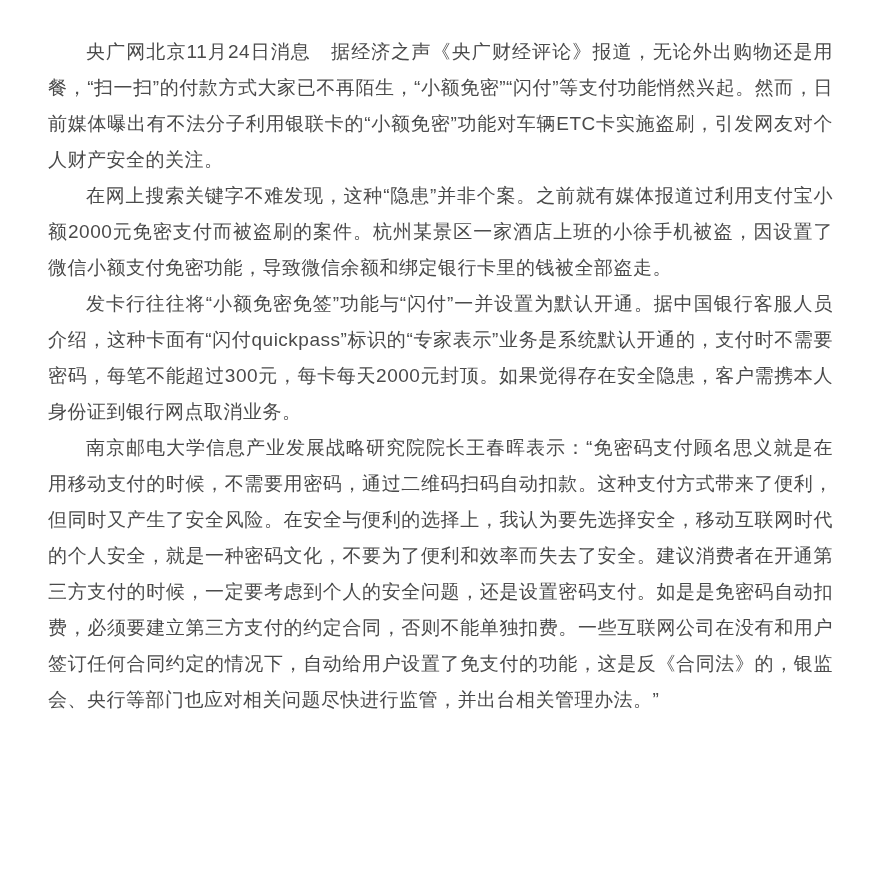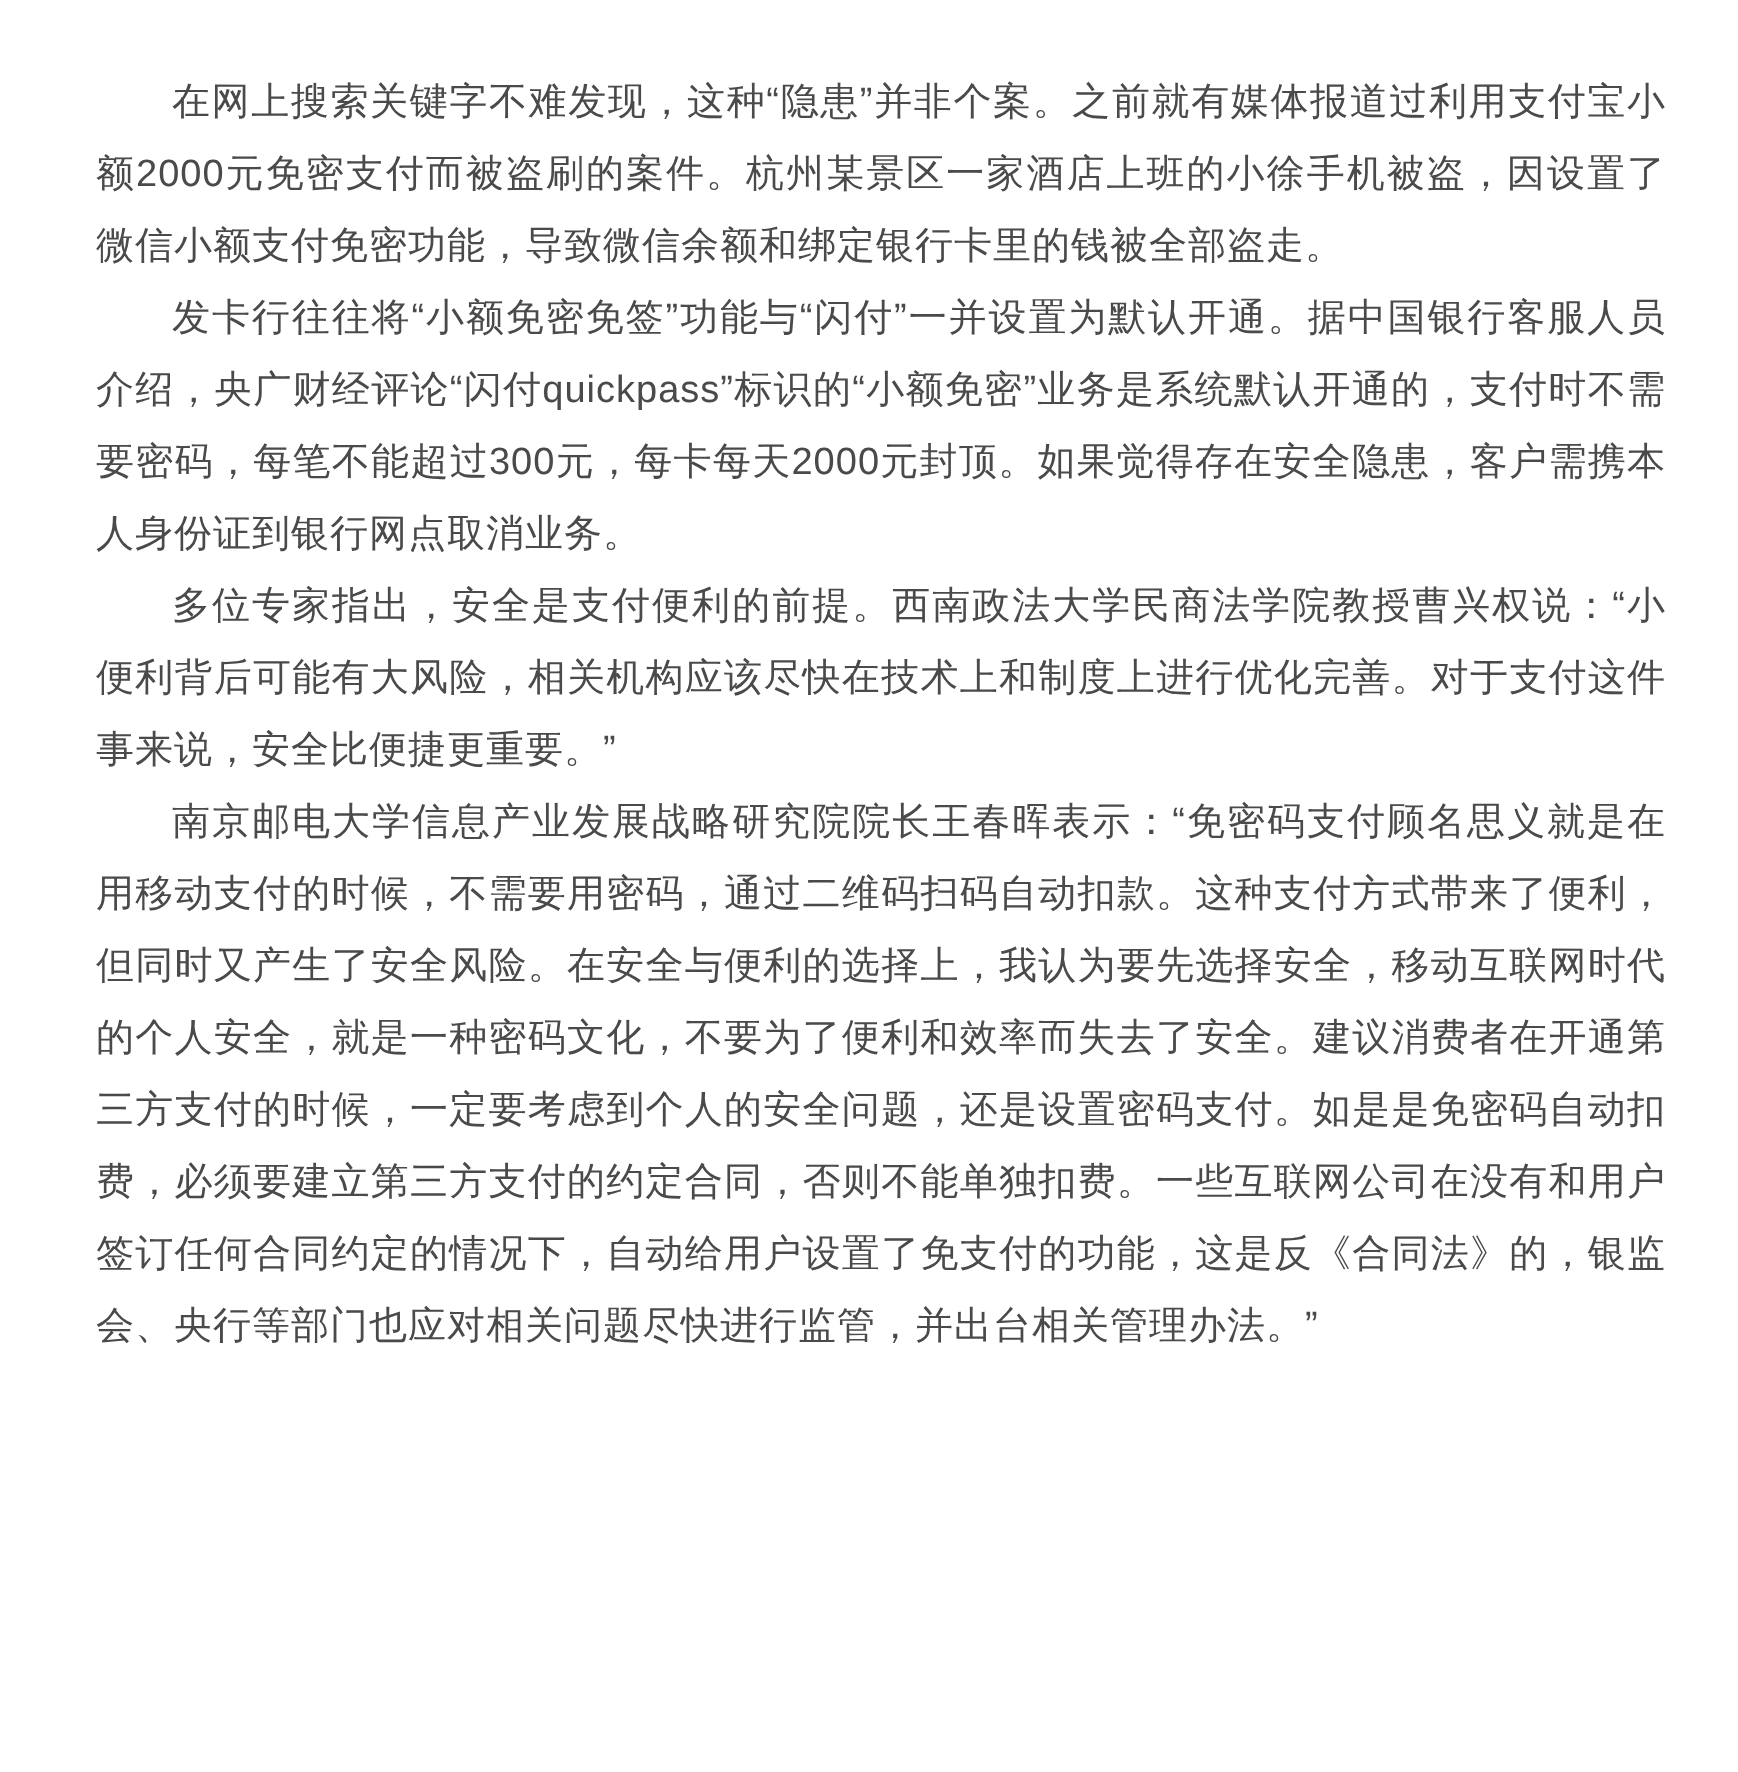--- a/index.html
+++ b/index.html
@@ -28,17 +28,17 @@
     text-align: justify;
     text-justify: inter-ideograph;
     letter-spacing: 0.5px;
     word-break: break-all;
   }
 </style>
 </head>
 <body>
 
 <main class="article">
+  <p>央广网北京11月24日消息　据经济之声《央广财经评论》报道，无论外出购物还是用餐，“扫一扫”的付款方式大家已不再陌生，“小额免密”“闪付”等支付功能悄然兴起。然而，日前媒体曝出有不法分子利用银联卡的“小额免密”功能对车辆ETC卡实施盗刷，引发网友对个人财产安全的关注。</p>
   <p>在网上搜索关键字不难发现，这种“隐患”并非个案。之前就有媒体报道过利用支付宝小额2000元免密支付而被盗刷的案件。杭州某景区一家酒店上班的小徐手机被盗，因设置了微信小额支付免密功能，导致微信余额和绑定银行卡里的钱被全部盗走。</p>
-  <p>发卡行往往将“小额免密免签”功能与“闪付”一并设置为默认开通。据中国银行客服人员介绍，央广财经评论“闪付quickpass”标识的“小额免密”业务是系统默认开通的，支付时不需要密码，每笔不能超过300元，每卡每天2000元封顶。如果觉得存在安全隐患，客户需携本人身份证到银行网点取消业务。</p>
-  <p>多位专家指出，安全是支付便利的前提。西南政法大学民商法学院教授曹兴权说：“小便利背后可能有大风险，相关机构应该尽快在技术上和制度上进行优化完善。对于支付这件事来说，安全比便捷更重要。”</p>
+  <p>发卡行往往将“小额免密免签”功能与“闪付”一并设置为默认开通。据中国银行客服人员介绍，这种卡面有“闪付quickpass”标识的“专家表示”业务是系统默认开通的，支付时不需要密码，每笔不能超过300元，每卡每天2000元封顶。如果觉得存在安全隐患，客户需携本人身份证到银行网点取消业务。</p>
   <p>南京邮电大学信息产业发展战略研究院院长王春晖表示：“免密码支付顾名思义就是在用移动支付的时候，不需要用密码，通过二维码扫码自动扣款。这种支付方式带来了便利，但同时又产生了安全风险。在安全与便利的选择上，我认为要先选择安全，移动互联网时代的个人安全，就是一种密码文化，不要为了便利和效率而失去了安全。建议消费者在开通第三方支付的时候，一定要考虑到个人的安全问题，还是设置密码支付。如是是免密码自动扣费，必须要建立第三方支付的约定合同，否则不能单独扣费。一些互联网公司在没有和用户签订任何合同约定的情况下，自动给用户设置了免支付的功能，这是反《合同法》的，银监会、央行等部门也应对相关问题尽快进行监管，并出台相关管理办法。”</p>
 </main>
 
 </body></html>

